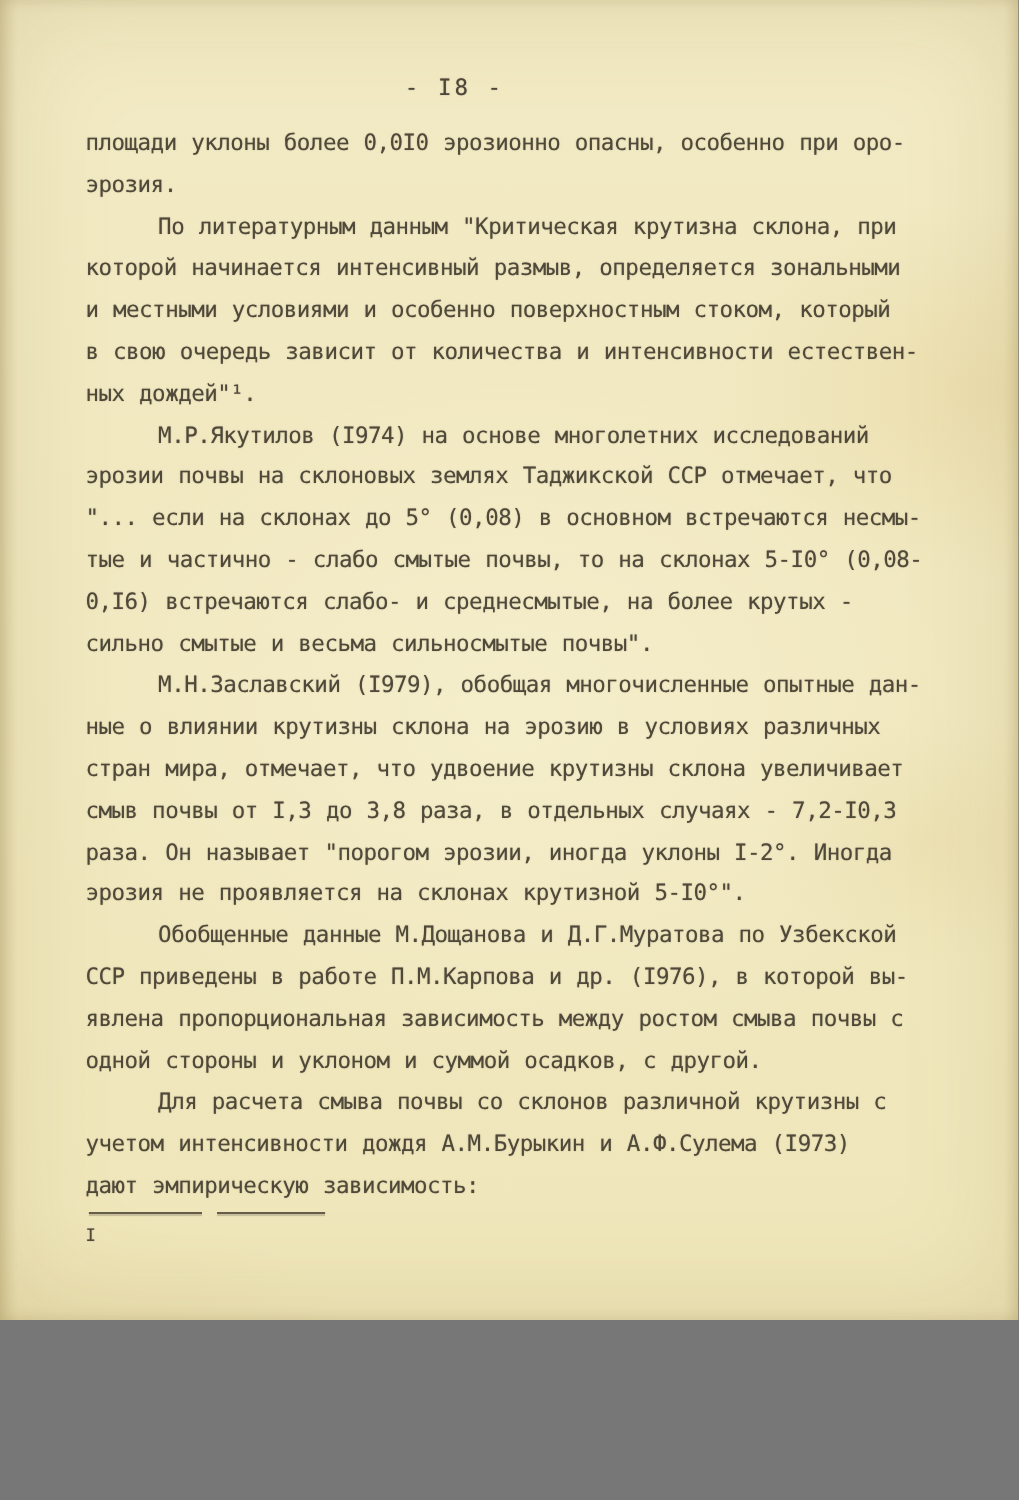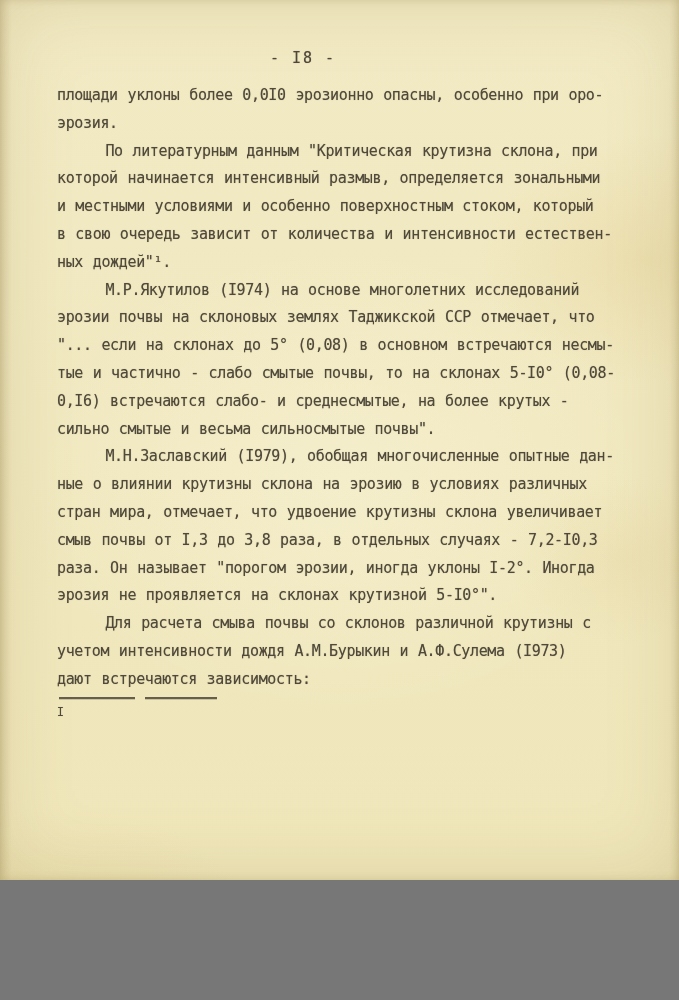--- a/index.html
+++ b/index.html
@@ -111,23 +111,27 @@
 "... если на склонах до 5° (0,08) в основном встречаются несмы-
 тые и частично - слабо смытые почвы, то на склонах 5-I0° (0,08-
 0,I6) встречаются слабо- и среднесмытые, на более крутых -
 сильно смытые и весьма сильносмытые почвы".</p>
       <p>     М.Н.Заславский (I979), обобщая многочисленные опытные дан-
 ные о влиянии крутизны склона на эрозию в условиях различных
 стран мира, отмечает, что удвоение крутизны склона увеличивает
 смыв почвы от I,3 до 3,8 раза, в отдельных случаях - 7,2-I0,3
 раза. Он называет "порогом эрозии, иногда уклоны I-2°. Иногда
 эрозия не проявляется на склонах крутизной 5-I0°".</p>
+      <p>     Обобщенные данные М.Дощанова и Д.Г.Муратова по Узбекской
+ССР приведены в работе П.М.Карпова и др. (I976), в которой вы-
+явлена пропорциональная зависимость между ростом смыва почвы с
+одной стороны и уклоном и суммой осадков, с другой.</p>
       <p>     Для расчета смыва почвы со склонов различной крутизны с
 учетом интенсивности дождя А.М.Бурыкин и А.Ф.Сулема (I973)
-дают встречаются зависимость:</p>
+дают эмпирическую зависимость:</p>
     </div>
 
     <div class="footnote-block">
       <div class="footnote-separator"></div>
       <div class="footnote">
         <span class="marker">I</span>
       </div>
     </div>
 
   </div>

